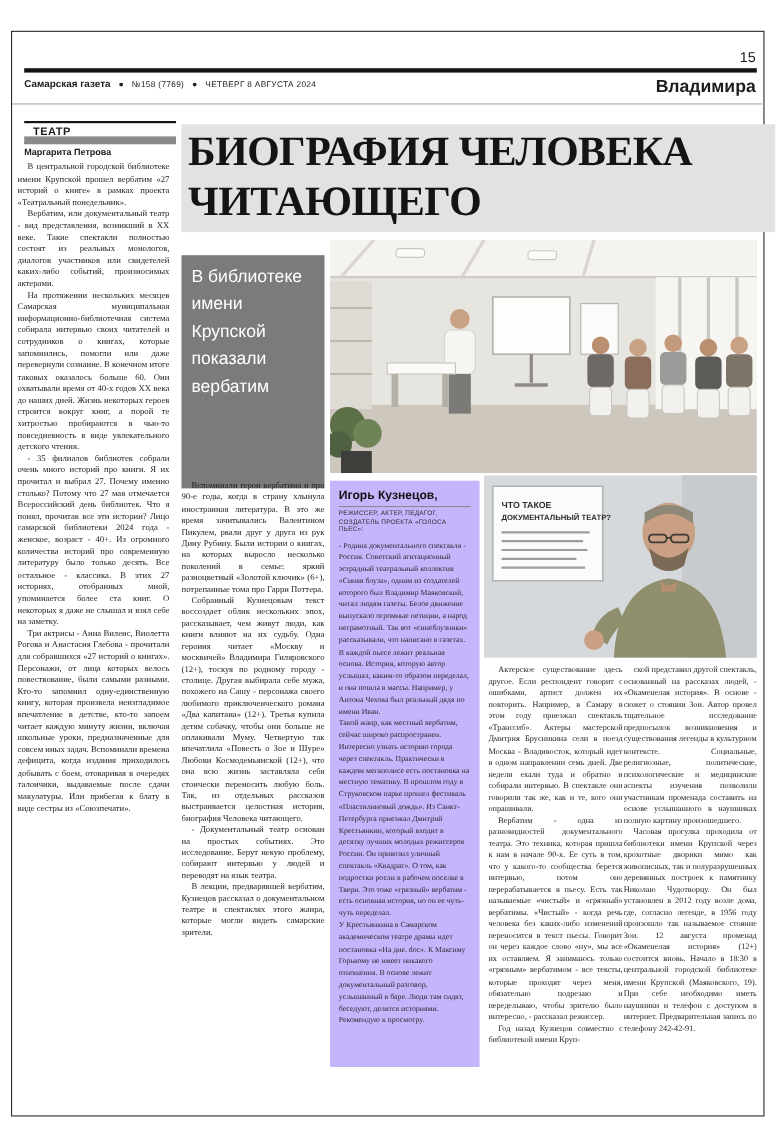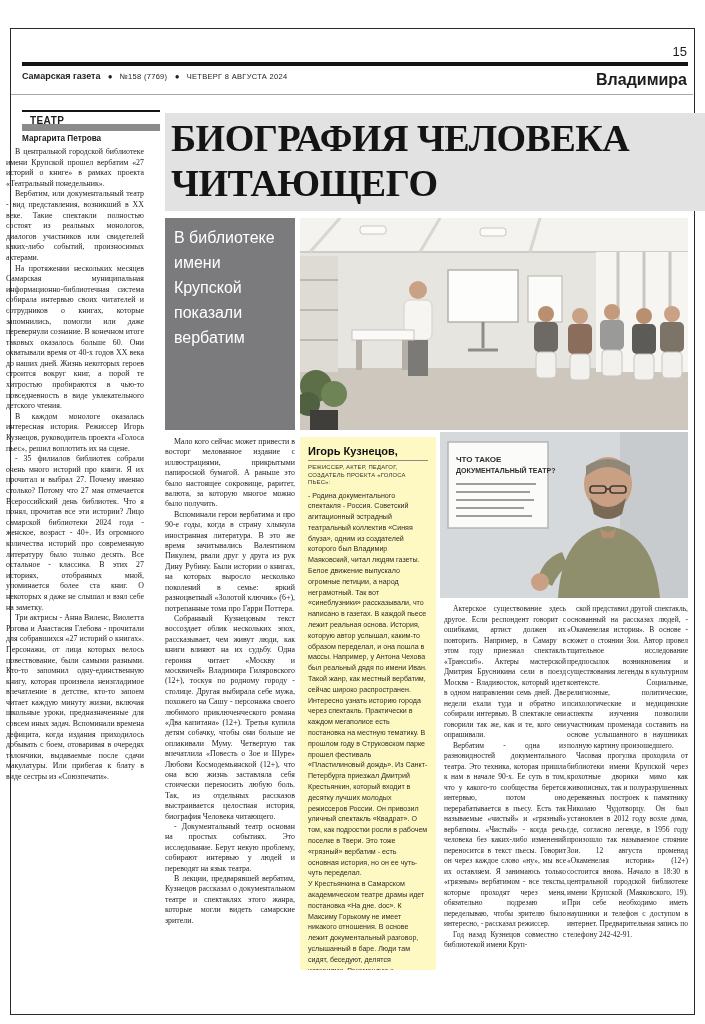--- a/index.html
+++ b/index.html
@@ -21,44 +21,44 @@
   .rubric-box{position:absolute;left:22px;top:99px;width:138px;box-sizing:border-box;
               border-top:2px solid #141414;border-bottom:1.5px solid #141414;
               padding:3px 0 4px 8px;font-family:"Liberation Sans",sans-serif;
               font-weight:bold;font-size:10px;letter-spacing:0.4px;margin-top:11px;}
   .gray-bar{position:absolute;left:22px;top:124px;width:138px;height:7px;background:#8b8b8b;}
   .author{position:absolute;left:22px;top:134px;font-family:"Liberation Sans",sans-serif;
           font-weight:bold;font-size:8.2px;}
 
   .bodycol{position:absolute;overflow:hidden;font-size:7.9px;line-height:10.6px;text-align:justify;}
   .bodycol p{margin:0;text-indent:9px;}
-  .col1{left:6px;top:147px;width:138px;height:860px;}
+  .col1{left:16px;top:147px;width:138px;height:860px;}
   .col2{left:165px;top:437px;width:130px;height:570px;line-height:10.4px;}
   .col4{left:444px;top:604px;width:122px;height:403px;font-size:7.5px;line-height:10.5px;}
   .col5{left:567px;top:604px;width:121px;height:403px;font-size:7.5px;line-height:10.5px;}
 
   .headline-box{position:absolute;left:165px;top:113px;width:565px;height:98px;background:#e2e2e2;
                 box-sizing:border-box;padding:3px 6px;}
   .headline-box h1{margin:0;font-family:"Liberation Serif",serif;font-weight:bold;
                    font-size:38px;line-height:45px;letter-spacing:-0.5px;color:#141414;}
 
-  .lead-box{position:absolute;left:165px;top:218px;width:130px;height:212px;background:#7b7b7e;
+  .lead-box{position:absolute;left:165px;top:232px;width:130px;height:212px;background:#7b7b7e;
             box-sizing:border-box;padding:7px 9px;color:#fff;
             font-family:"Liberation Sans",sans-serif;font-size:16px;line-height:25px;}
 
   .photo{position:absolute;display:block;}
   .photo1{left:300px;top:218px;}
   .photo2{left:440px;top:432px;}
 
-  .bio-box{position:absolute;left:300px;top:437px;width:136px;height:533px;background:#fef9c3;
+  .bio-box{position:absolute;left:300px;top:437px;width:136px;height:533px;background:#c4b5fd;
            box-sizing:border-box;padding:8px 8px 6px 8px;font-family:"Liberation Sans",sans-serif;
            overflow:hidden;text-align:left;}
   .bio-name{font-weight:bold;font-size:11px;color:#111;padding-bottom:3px;border-bottom:1px solid #8a8a8a;}
   .bio-role{font-size:5.9px;letter-spacing:0.2px;color:#333;margin:3px 0 4px 0;line-height:7.5px;}
-  .bio-body{font-size:7.1px;line-height:10.8px;color:#2c2c2c;}
+  .bio-body{font-size:7.1px;line-height:10.8px;color:#2c2c2c;font-family:Liberation Serif, serif;}
   .bio-body p{margin:0;}
 </style>
 </head>
 <body>
 
 <div class="page">
   <div class="frame"></div>
 
   <div class="masthead">
     <span class="name">Самарская газета</span>
@@ -169,26 +169,24 @@
         <p>- Родина документального спектакля - Россия. Советский агитационный эстрадный театральный коллектив «Синяя блуза», одним из создателей которого был Владимир Маяковский, читал людям газеты. Белое движение выпускало огромные петиции, а народ неграмотный. Так вот «синеблузники» рассказывали, что написано в газетах. В каждой пьесе лежит реальная основа. История, которую автор услышал, каким-то образом переделал, и она пошла в массы. Например, у Антона Чехова был реальный дядя по имени Иван.</p>
         <p>Такой жанр, как местный вербатим, сейчас широко распространен. Интересно узнать историю города через спектакль. Практически в каждом мегаполисе есть постановка на местную тематику. В прошлом году в Струковском парке прошел фестиваль «Пластилиновый дождь». Из Санкт-Петербурга приезжал Дмитрий Крестьянкин, который входит в десятку лучших молодых режиссеров России. Он привозил уличный спектакль «Квадрат». О том, как подростки росли в рабочем поселке в Твери. Это тоже «грязный» вербатим - есть основная история, но он ее чуть-чуть переделал.</p>
         <p>У Крестьянкина в Самарском академическом театре драмы идет постановка «На дне. doc». К Максиму Горькому не имеет никакого отношения. В основе лежит документальный разговор, услышанный в баре. Люди там сидят, беседуют, делятся историями. Рекомендую к просмотру.</p>
       </div>
   </div>
 
   <div class="bodycol col1">
       <p>В центральной городской библиотеке имени Крупской прошел вербатим «27 историй о книге» в рамках проекта «Театральный понедельник».</p>
       <p>Вербатим, или документальный театр - вид представления, возникший в XX веке. Такие спектакли полностью состоят из реальных монологов, диалогов участников или свидетелей каких-либо событий, произносимых актерами.</p>
       <p>На протяжении нескольких месяцев Самарская муниципальная информационно-библиотечная система собирала интервью своих читателей и сотрудников о книгах, которые запомнились, помогли или даже перевернули сознание. В конечном итоге таковых оказалось больше 60. Они охватывали время от 40-х годов XX века до наших дней. Жизнь некоторых героев строится вокруг книг, а порой те хитростью пробираются в чью-то повседневность в виде увлекательного детского чтения.</p>
-      <p>В каждом монологе оказалась интересная история. Режиссер Игорь Кузнецов, руководитель проекта «Голоса пьес», решил воплотить их на сцене.</p>
       <p>- 35 филиалов библиотек собрали очень много историй про книги. Я их прочитал и выбрал 27. Почему именно столько? Потому что 27 мая отмечается Всероссийский день библиотек. Что я понял, прочитав все эти истории? Лицо самарской библиотеки 2024 года - женское, возраст - 40+. Из огромного количества историй про современную литературу было только десять. Все остальное - классика. В этих 27 историях, отобранных мной, упоминается более ста книг. О некоторых я даже не слышал и взял себе на заметку.</p>
       <p>Три актрисы - Анна Виленс, Виолетта Рогова и Анастасия Глебова - прочитали для собравшихся «27 историй о книгах». Персонажи, от лица которых велось повествование, были самыми разными. Кто-то запомнил одну-единственную книгу, которая произвела неизгладимое впечатление в детстве, кто-то запоем читает каждую минуту жизни, включая школьные уроки, предназначенные для совсем иных задач. Вспоминали времена дефицита, когда издания приходилось добывать с боем, отоваривая в очередях талончики, выдаваемые после сдачи макулатуры. Или прибегая к блату в виде сестры из «Союзпечати».</p>
     </div>
   <div class="bodycol col2">
-      <p>Мало кого сейчас может привести в восторг мелованное издание с иллюстрациями, прикрытыми папиросной бумагой. А раньше это было настоящее сокровище, раритет, валюта, за которую многое можно было получить.</p>
       <p>Вспоминали герои вербатима и про 90-е годы, когда в страну хлынула иностранная литература. В это же время зачитывались Валентином Пикулем, рвали друг у друга из рук Дину Рубину. Были истории о книгах, на которых выросло несколько поколений в семье: яркий разноцветный «Золотой ключик» (6+), потрепанные тома про Гарри Поттера.</p>
       <p>Собранный Кузнецовым текст воссоздает облик нескольких эпох, рассказывает, чем живут люди, как книги влияют на их судьбу. Одна героиня читает «Москву и москвичей» Владимира Гиляровского (12+), тоскуя по родному городу - столице. Другая выбирала себе мужа, похожего на Сашу - персонажа своего любимого приключенческого романа «Два капитана» (12+). Третья купила детям собачку, чтобы они больше не оплакивали Муму. Четвертую так впечатлила «Повесть о Зое и Шуре» Любови Космодемьянской (12+), что она всю жизнь заставляла себя стоически переносить любую боль. Так, из отдельных рассказов выстраивается целостная история, биография Человека читающего.</p>
       <p>- Документальный театр основан на простых событиях. Это исследование. Берут некую проблему, собирают интервью у людей и переводят на язык театра.</p>
       <p>В лекции, предварявшей вербатим, Кузнецов рассказал о документальном театре и спектаклях этого жанра, которые могли видеть самарские зрители.</p>
     </div>
   <div class="bodycol col4">
       <p>Актерское существование здесь другое. Если респондент говорит с ошибками, артист должен их повторить. Например, в Самару в этом году приезжал спектакль «Транссиб». Актеры мастерской Дмитрия Брусникина сели в поезд Москва - Владивосток, который идет в одном направлении семь дней. Две недели ехали туда и обратно и собирали интервью. В спектакле они говорили так же, как и те, кого они опрашивали.</p>
       <p>Вербатим - одна из разновидностей документального театра. Это техника, которая пришла к нам в начале 90-х. Ее суть в том, что у какого-то сообщества берется интервью, потом оно перерабатывается в пьесу. Есть так называемые «чистый» и «грязный» вербатимы. «Чистый» - когда речь человека без каких-либо изменений переносится в текст пьесы. Говорит он через каждое слово «ну», мы все их оставляем. Я занимаюсь только «грязным» вербатимом - все тексты, которые проходят через меня, обязательно подрезаю и переделываю, чтобы зрителю было интересно, - рассказал режиссер.</p>
       <p>Год назад Кузнецов совместно с библиотекой имени Круп-</p>
     </div>

